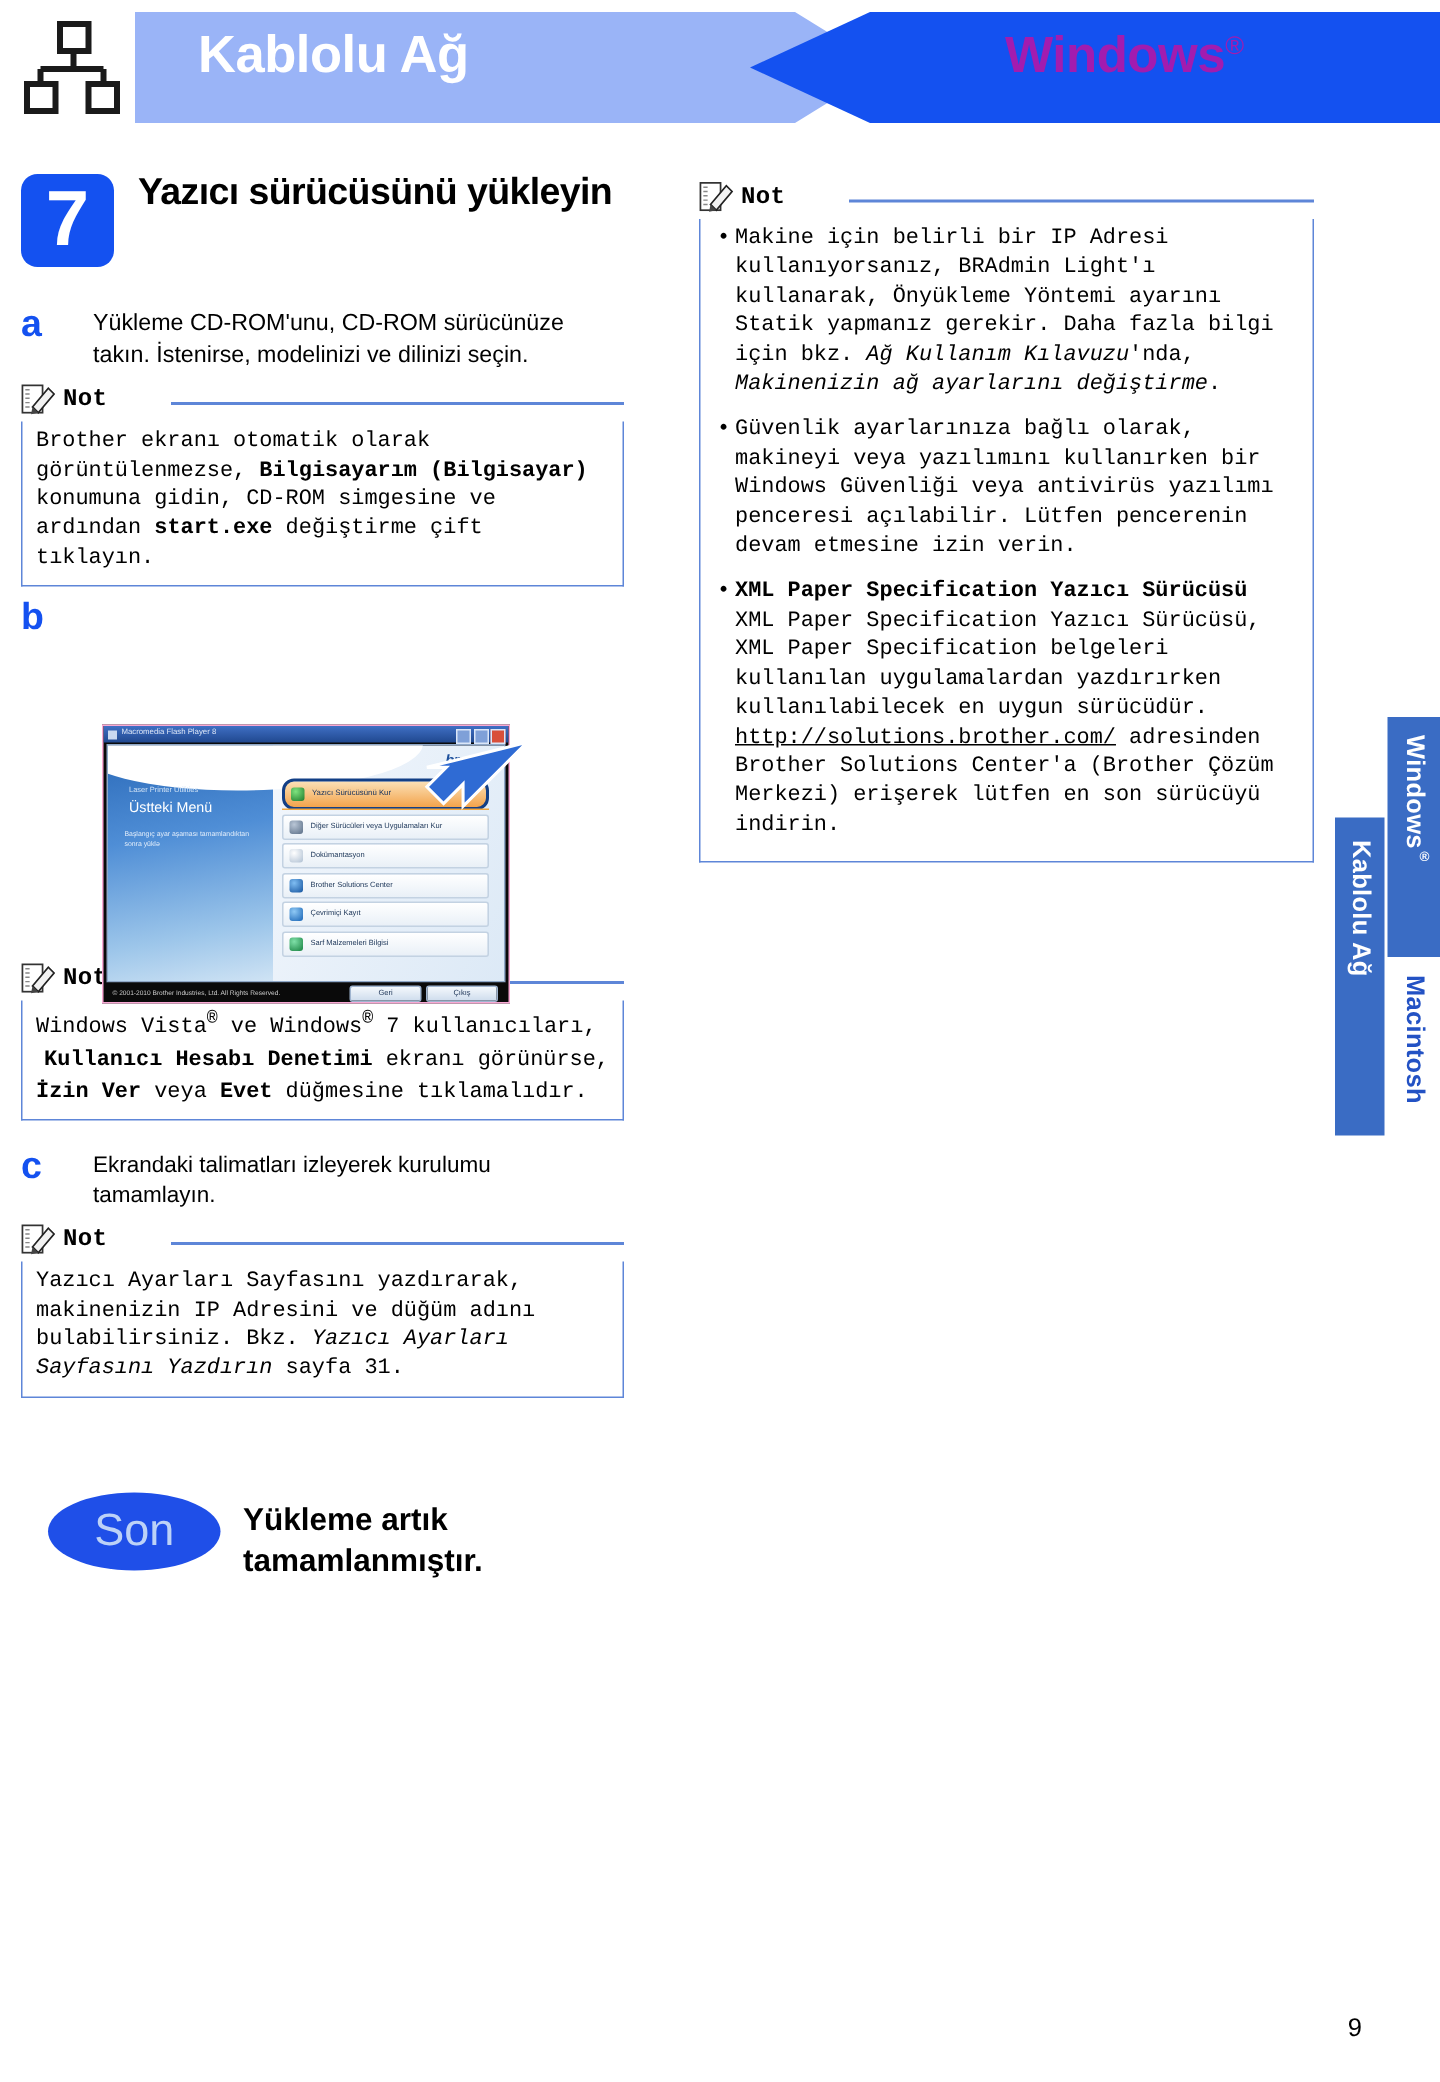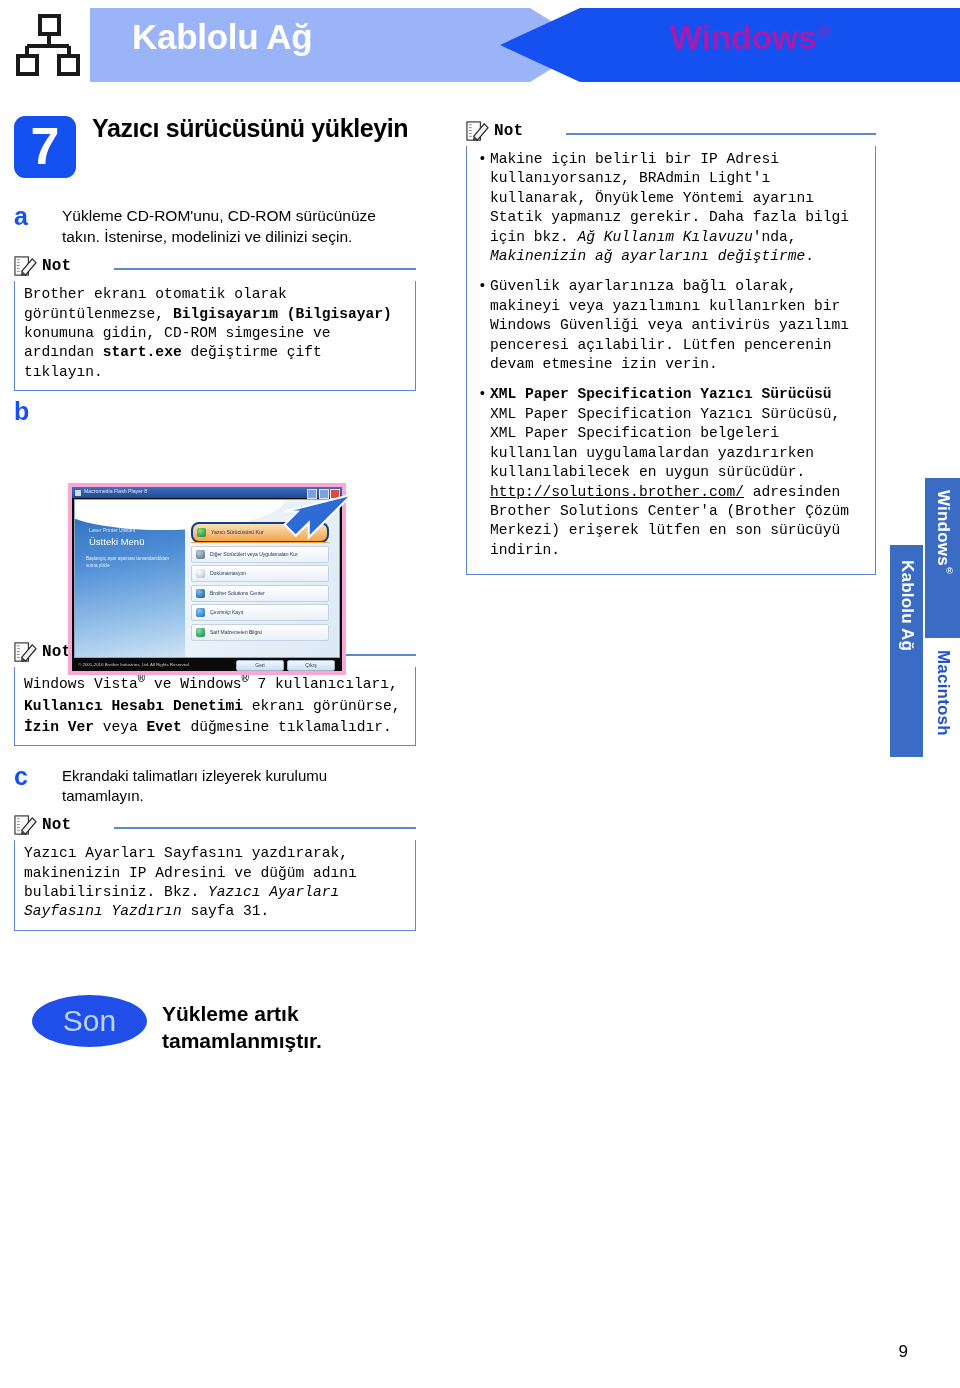--- a/index.html
+++ b/index.html
@@ -83,21 +83,21 @@
   .note-body li{position:relative;padding-left:14px;margin-bottom:11px;}
   .note-body li:last-child{margin-bottom:2px;}
   .note-body li:before{content:"\2022";position:absolute;left:2px;top:0;}
   .b{font-weight:bold;}
   .i{font-style:italic;}
   .u{text-decoration:underline;text-align:right;}
 
   
   #shot{
     position:absolute;left:68px;top:483px;width:270px;height:184px;
-    background:#0a0a0a;border:4px solid #f9a8d4;overflow:hidden;
+    background:#0a0a0a;border:1px solid #f9a8d4;overflow:hidden;
   }
   .sh-title{
     position:absolute;left:0;top:0;right:0;height:11px;
     background:linear-gradient(#3f6fc4,#20488f);
   }
   .sh-title-txt{
     position:absolute;left:12px;top:1px;font-size:5.2px;color:#dce6f7;
     white-space:nowrap;
   }
   .sh-title-ico{position:absolute;left:3px;top:2.5px;width:6px;height:6px;background:#c9d8f0;}
@@ -254,21 +254,21 @@
             <path d="M3 5h3M3 8h3M3 11h3M3 14h3M3 17h3"></path>
           </g>
         <path d="M8 17 L19 4 L23 8 L12 21 Z" fill="#f2f2f2" stroke="#222" stroke-width="1.2"></path>
         <path d="M8 17 L12 21 L7 22 Z" fill="#444"></path>
       </svg>
       <div class="note-word">Not</div>
       <div class="note-rule"></div>
     </div>
     <div class="note-body">
       <p style="margin-bottom:2px;"><span>Windows Vista</span><sup>®</sup><span> ve Windows</span><sup>®</sup><span> 7 kullanıcıları,</span></p>
-      <p style="margin-bottom:2px;"><span class="b">Kullanıcı Hesabı Denetimi</span><span> ekranı görünürse,</span></p>
+      <p style="margin-bottom:2px;text-align:right;"><span class="b">Kullanıcı Hesabı Denetimi</span><span> ekranı görünürse,</span></p>
       <p><span class="b">İzin Ver</span><span> veya </span><span class="b">Evet</span><span> düğmesine tıklamalıdır.</span></p>
     </div>
   </div>
 
   <div class="sub" style="margin-top:20px;">
     <div class="sub-letter">c</div>
     <div class="sub-body small">Ekrandaki talimatları izleyerek kurulumu tamamlayın.</div>
   </div>
 
   <div class="note">

